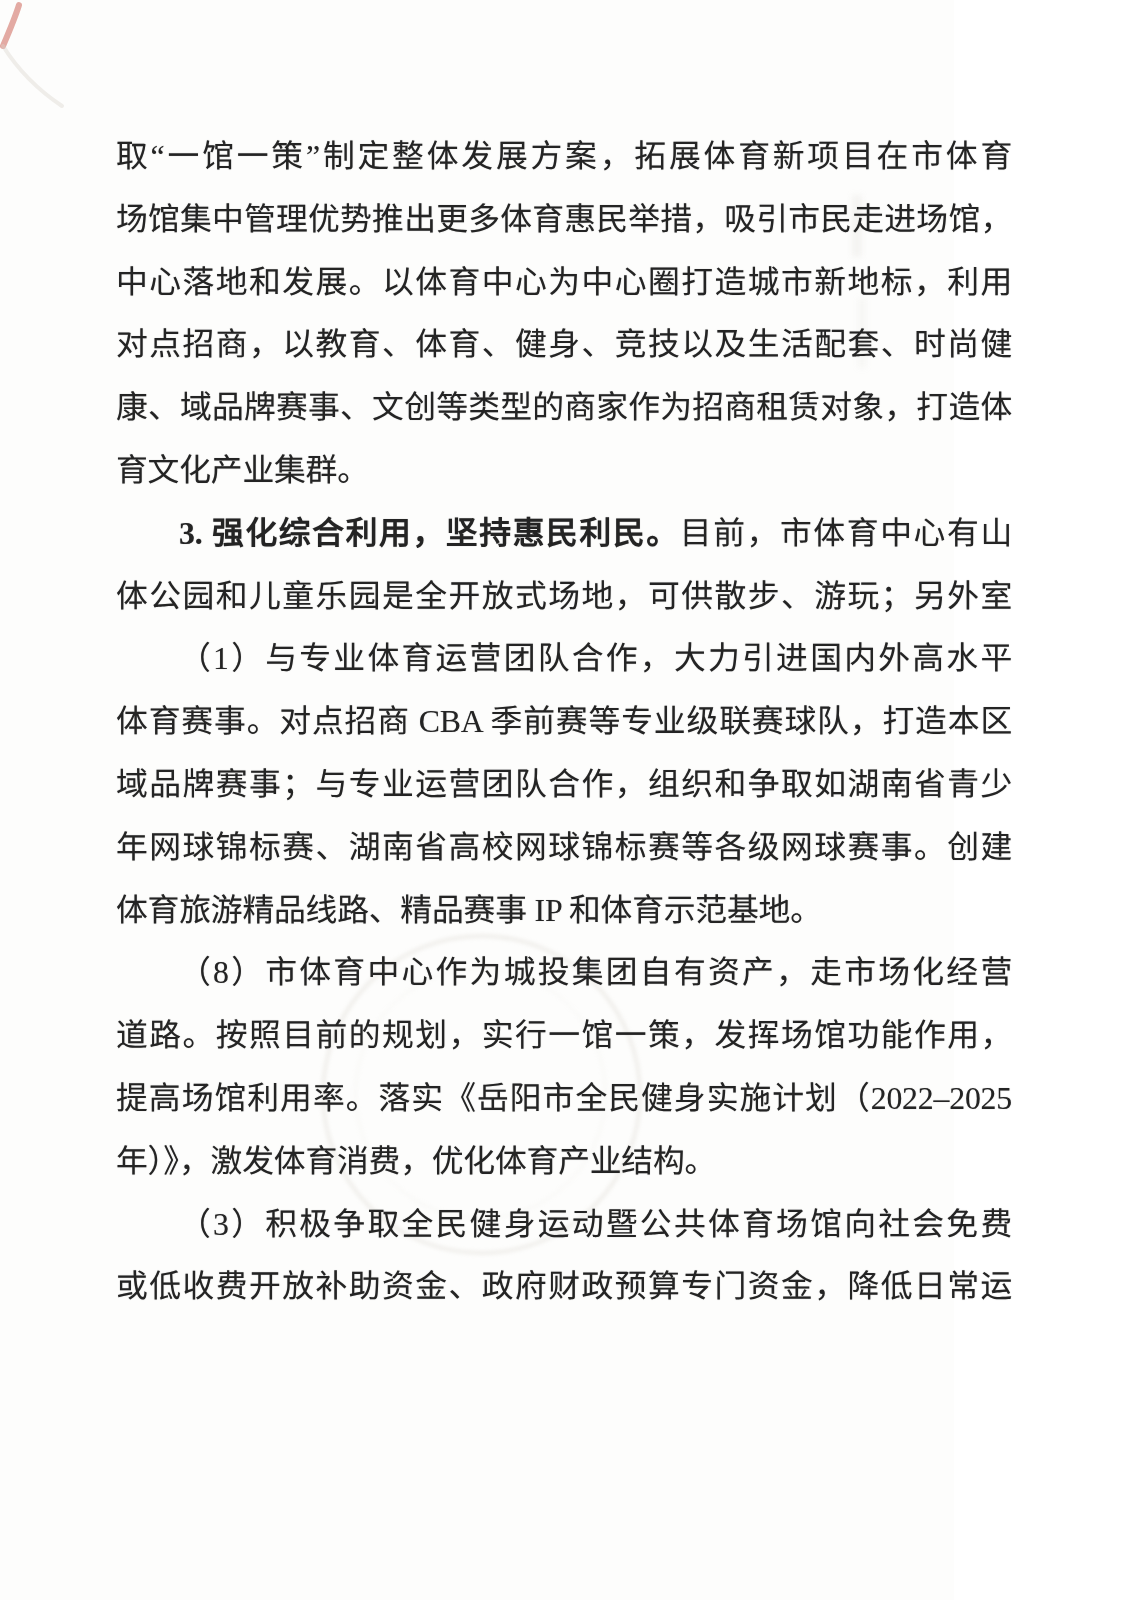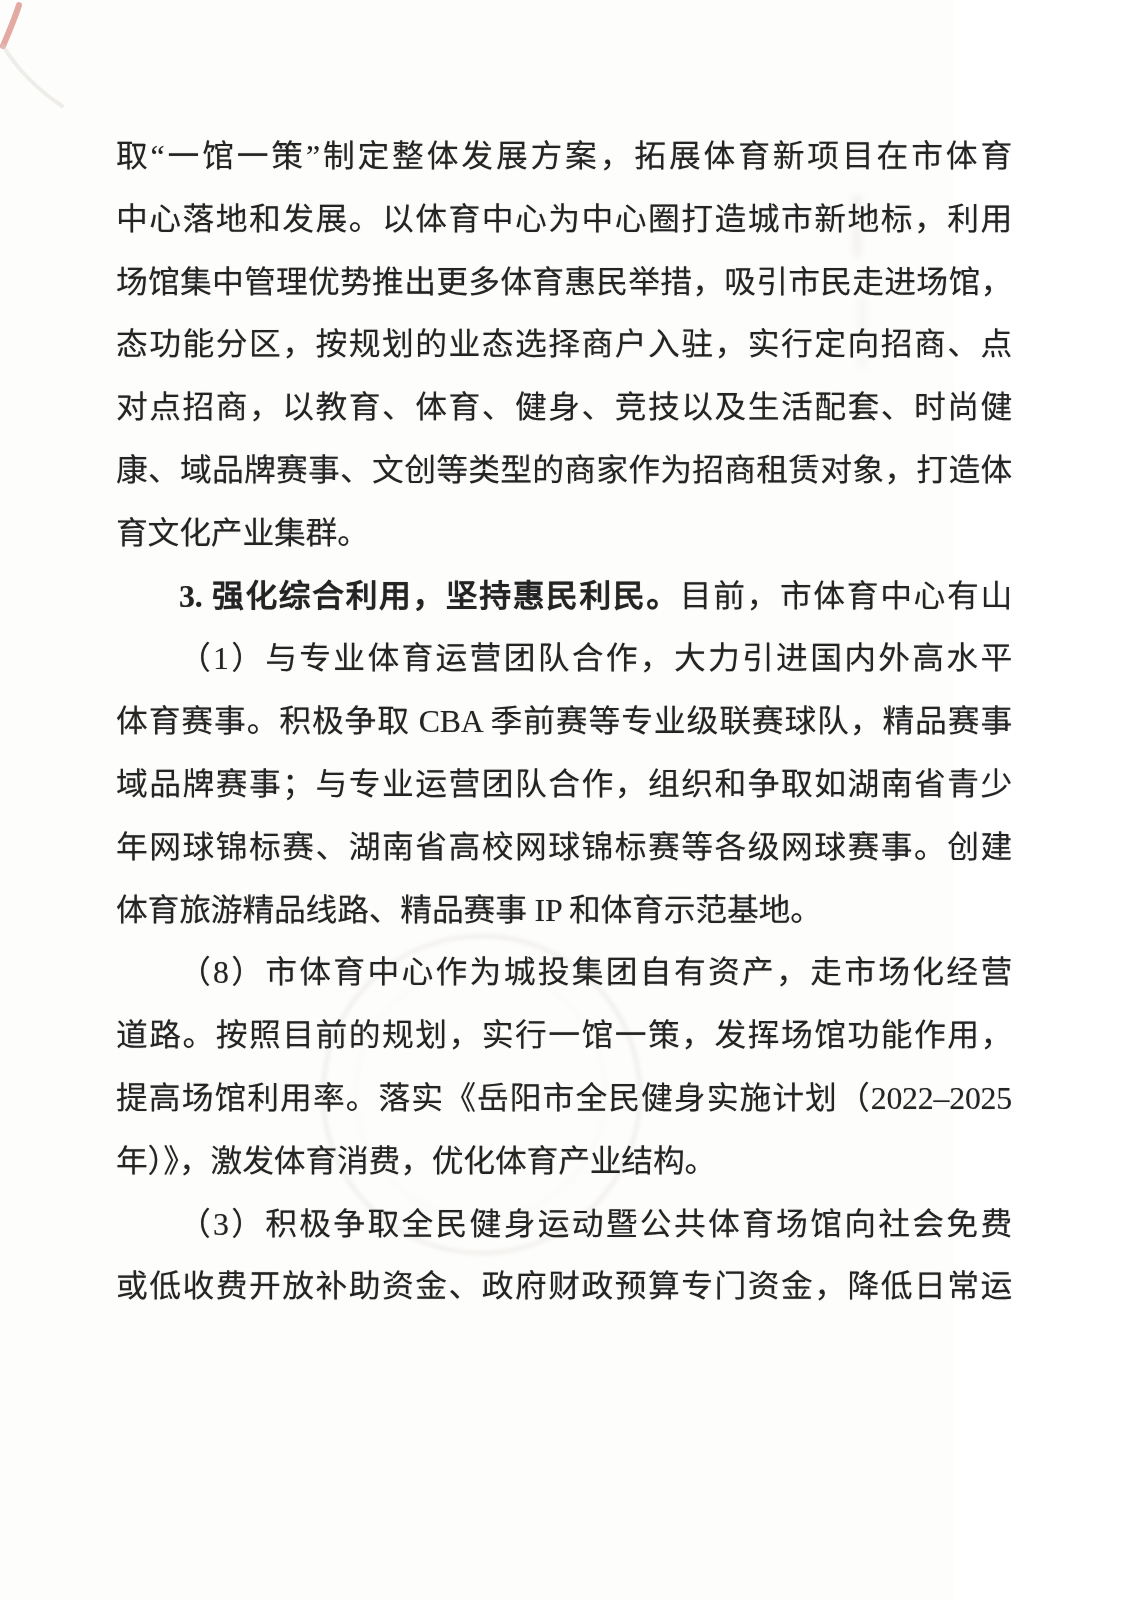--- a/index.html
+++ b/index.html
@@ -95,33 +95,33 @@
     <path d="M3 46 C 18 70, 38 90, 62 106" fill="none" stroke="#d9d5cc" stroke-width="4" stroke-linecap="round" opacity="0.4"></path>
   </svg>
 
   <div class="stamp-watermark"></div>
   <div class="stamp-watermark-inner"></div>
   <div class="smudge-a"></div>
   <div class="smudge-b"></div>
 
   <div class="text-block">
     <div class="line"><span>取“一馆一策”制定整体发展方案，拓展体育新项目在市体育</span></div>
+    <div class="line"><span>场馆集中管理优势推出更多体育惠民举措，吸引市民走进场馆，</span></div>
     <div class="line"><span>中心落地和发展。以体育中心为中心圈打造城市新地标，利用</span></div>
-    <div class="line"><span>场馆集中管理优势推出更多体育惠民举措，吸引市民走进场馆，</span></div>
-    <div class="line"><span>态功能分区，按规划的业态选择商户入驻，实行定向招商、点</span></div>
     <div class="line"><span>对点招商，以教育、体育、健身、竞技以及生活配套、时尚健</span></div>
     <div class="line"><span>康、域品牌赛事、文创等类型的商家作为招商租赁对象，打造体</span></div>
     <div class="line end"><span>育文化产业集群。</span></div>
 
     <div class="line indent">
       <span class="lead-bold">3. 强化综合利用，坚持惠民利民。</span><span>目前，市体育中心有山</span>
     </div>
+    <div class="line"><span>体公园和儿童乐园是全开放式场地，可供散步、游玩；另外室</span></div>
 
     <div class="line indent"><span>（1）与专业体育运营团队合作，大力引进国内外高水平</span></div>
-    <div class="line"><span>体育赛事。积极争取 CBA 季前赛等专业级联赛球队，精品赛事</span></div>
+    <div class="line"><span>体育赛事。对点招商 CBA 季前赛等专业级联赛球队，打造本区</span></div>
     <div class="line"><span>域品牌赛事；与专业运营团队合作，组织和争取如湖南省青少</span></div>
     <div class="line"><span>年网球锦标赛、湖南省高校网球锦标赛等各级网球赛事。创建</span></div>
     <div class="line end"><span>体育旅游精品线路、精品赛事 IP 和体育示范基地。</span></div>
 
     <div class="line indent"><span>（8）市体育中心作为城投集团自有资产，走市场化经营</span></div>
     <div class="line"><span>道路。按照目前的规划，实行一馆一策，发挥场馆功能作用，</span></div>
     <div class="line"><span>提高场馆利用率。落实《岳阳市全民健身实施计划（2022–2025</span></div>
     <div class="line end"><span>年）》，激发体育消费，优化体育产业结构。</span></div>
 
     <div class="line indent"><span>（3）积极争取全民健身运动暨公共体育场馆向社会免费</span></div>

